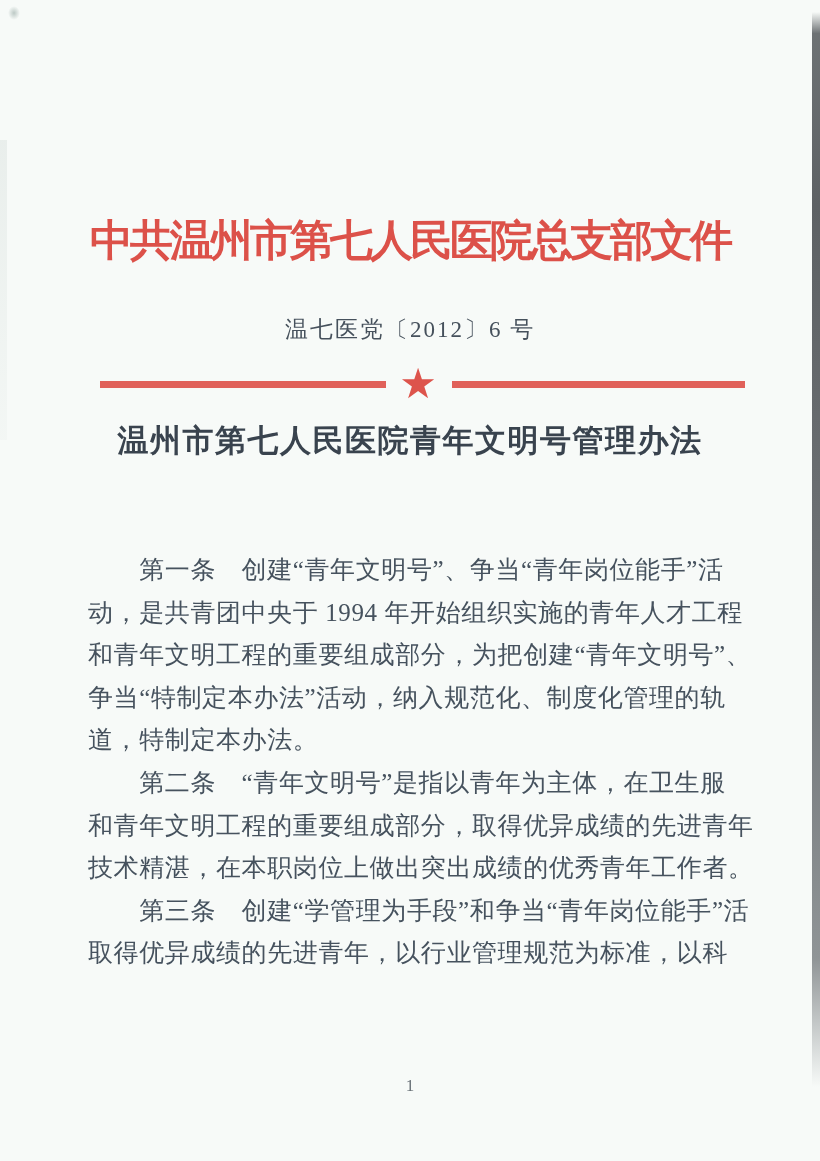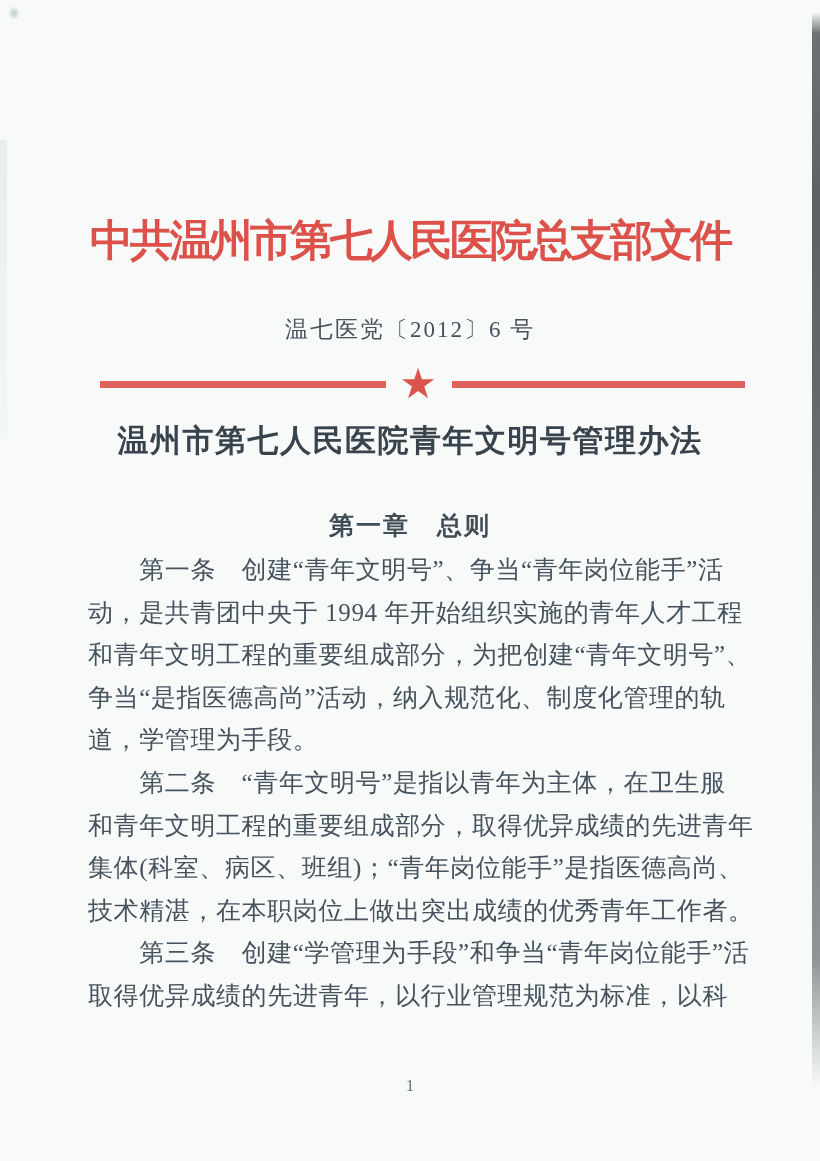--- a/index.html
+++ b/index.html
@@ -95,31 +95,29 @@
   <div class="header-title" style="color: rgb(220, 81, 73);">中共温州市第七人民医院总支部文件</div>
 
   <div class="doc-number">温七医党〔2012〕6 号</div>
 
   <div class="red-rule left" style="background: rgb(224, 97, 90);"></div>
   <div class="star" style="color: rgb(221, 84, 76);">★</div>
   <div class="red-rule right" style="background: rgb(224, 97, 90);"></div>
 
   <div class="doc-title">温州市第七人民医院青年文明号管理办法</div>
 
-  <div class="chapter-heading">第一章　总则</div>
 
   <div class="body-text" style="color: rgb(70, 82, 94);">
       <div class="line">　　第一条　创建“青年文明号”、争当“青年岗位能手”活</div>
       <div class="line">动，是共青团中央于 1994 年开始组织实施的青年人才工程</div>
       <div class="line">和青年文明工程的重要组成部分，为把创建“青年文明号”、</div>
-      <div class="line">争当“是指医德高尚”活动，纳入规范化、制度化管理的轨</div>
-      <div class="line">道，学管理为手段。</div>
+      <div class="line">争当“特制定本办法”活动，纳入规范化、制度化管理的轨</div>
+      <div class="line">道，特制定本办法。</div>
       <div class="line">　　第二条　“青年文明号”是指以青年为主体，在卫生服</div>
       <div class="line">和青年文明工程的重要组成部分，取得优异成绩的先进青年</div>
-      <div class="line">集体(科室、病区、班组)；“青年岗位能手”是指医德高尚、</div>
       <div class="line">技术精湛，在本职岗位上做出突出成绩的优秀青年工作者。</div>
       <div class="line">　　第三条　创建“学管理为手段”和争当“青年岗位能手”活</div>
       <div class="line">取得优异成绩的先进青年，以行业管理规范为标准，以科</div>
     </div>
 
   <div class="page-footer">1</div>
 
   <div class="scan-edge"></div>
 </div>
 

